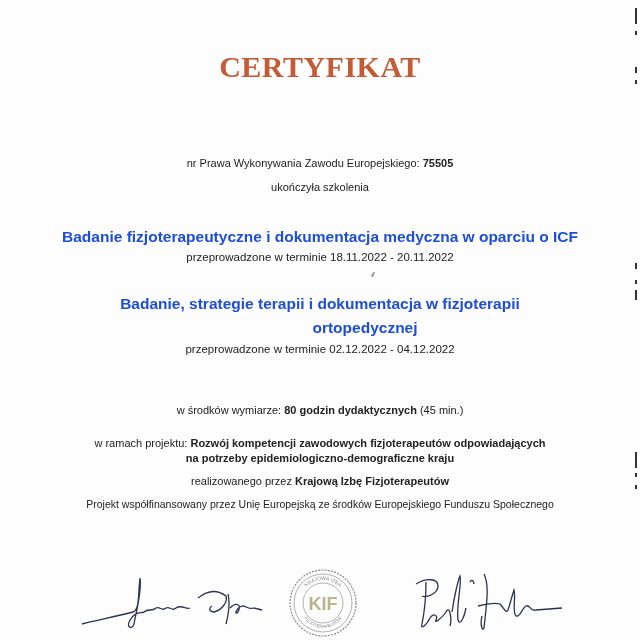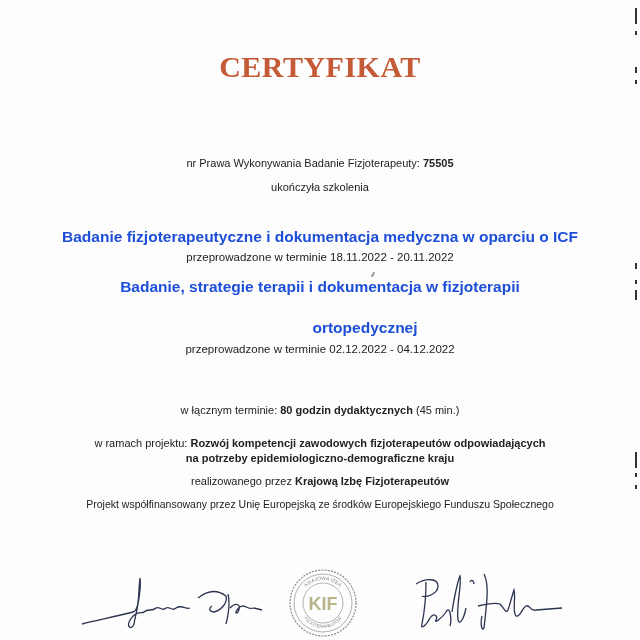--- a/index.html
+++ b/index.html
@@ -19,21 +19,21 @@
     top: 50px; font-family: "Liberation Serif", "DejaVu Serif", serif;
     font-weight: bold; font-size: 30px; color: #c55a36; letter-spacing: 0.5px;
   }
   .recipient { top: 120px; font-size: 18px; font-weight: bold; color: #222; }
   .small { font-size: 11px; color: #222; }
   .license { top: 157px; }
   .completed { top: 181px; }
   .course-title { font-size: 15.5px; font-weight: bold; color: #1d4ed8; }
   .c1-title { top: 228px; }
   .c1-date { top: 251px; font-size: 11.5px; }
-  .c2-title { top: 278px; text-align: center; }
+  .c2-title { top: 295px; text-align: center; }
   .c2-title2 { top: 319px; margin-left: 45px; }
   .c2-date { top: 343px; font-size: 11.5px; }
   .hours { top: 404px; }
   .project1 { top: 437px; }
   .project2 { top: 452px; }
   .realized { top: 475px; }
   .cofinanced { top: 498px; font-size: 10.5px; }
   b { font-weight: bold; text-align: right; }
   .tick { position: absolute; left: 372px; top: 272px; width: 2px; height: 5px; background: #999; transform: rotate(30deg); }
   .edge-mark { position: absolute; right: 3px; width: 2px; background: #333; }
@@ -41,34 +41,34 @@
   .stamp { position: absolute; left: 287px; top: 567px; width: 72px; height: 72px; }
 </style>
 </head>
 <body>
 
 <div class="page">
 
   <div class="center-line title">CERTYFIKAT</div>
 
 
-  <div class="center-line small license"><span>nr Prawa Wykonywania Badanie Fizjoterapeuty: </span><b>75505</b></div>
+  <div class="center-line small license"><span>nr Prawa Wykonywania Zawodu Europejskiego: </span><b>75505</b></div>
 
   <div class="center-line small completed">ukończyła szkolenia</div>
 
   <div class="center-line course-title c1-title">Badanie fizjoterapeutyczne i dokumentacja medyczna w oparciu o ICF</div>
   <div class="center-line small c1-date">przeprowadzone w terminie 18.11.2022 - 20.11.2022</div>
 
   <div class="tick"></div>
 
   <div class="center-line course-title c2-title">Badanie, strategie terapii i dokumentacja w fizjoterapii</div>
   <div class="center-line course-title c2-title2">ortopedycznej</div>
   <div class="center-line small c2-date">przeprowadzone w terminie 02.12.2022 - 04.12.2022</div>
 
-  <div class="center-line small hours"><span>w łącznym terminie: </span><b>80 godzin dydaktycznych</b><span> (45 min.)</span></div>
+  <div class="center-line small hours"><span>w środków wymiarze: </span><b>80 godzin dydaktycznych</b><span> (45 min.)</span></div>
 
   <div class="center-line small project1"><span>w ramach projektu: </span><b>Rozwój kompetencji zawodowych fizjoterapeutów odpowiadających</b></div>
   <div class="center-line small project2"><b>na potrzeby epidemiologiczno-demograficzne kraju</b></div>
 
   <div class="center-line small realized"><span>realizowanego przez </span><b>Krajową Izbę Fizjoterapeutów</b></div>
 
   <div class="center-line small cofinanced">Projekt współfinansowany przez Unię Europejską ze środków Europejskiego Funduszu Społecznego</div>
 
   <svg class="sig" style="left:78px; top:572px;" width="190" height="60" viewBox="0 0 190 60">
     <path d="M4 52 C20 48, 40 44, 55 40 C62 38, 60 20, 62 6 C64 20, 58 40, 56 52 C54 58, 48 56, 52 48 C58 38, 64 42, 66 40 C70 36, 74 40, 78 36 C82 34, 84 40, 88 36 C92 34, 94 40, 98 36 C104 32, 108 38, 112 36" fill="none" stroke="#2b3350" stroke-width="1.3"></path>

